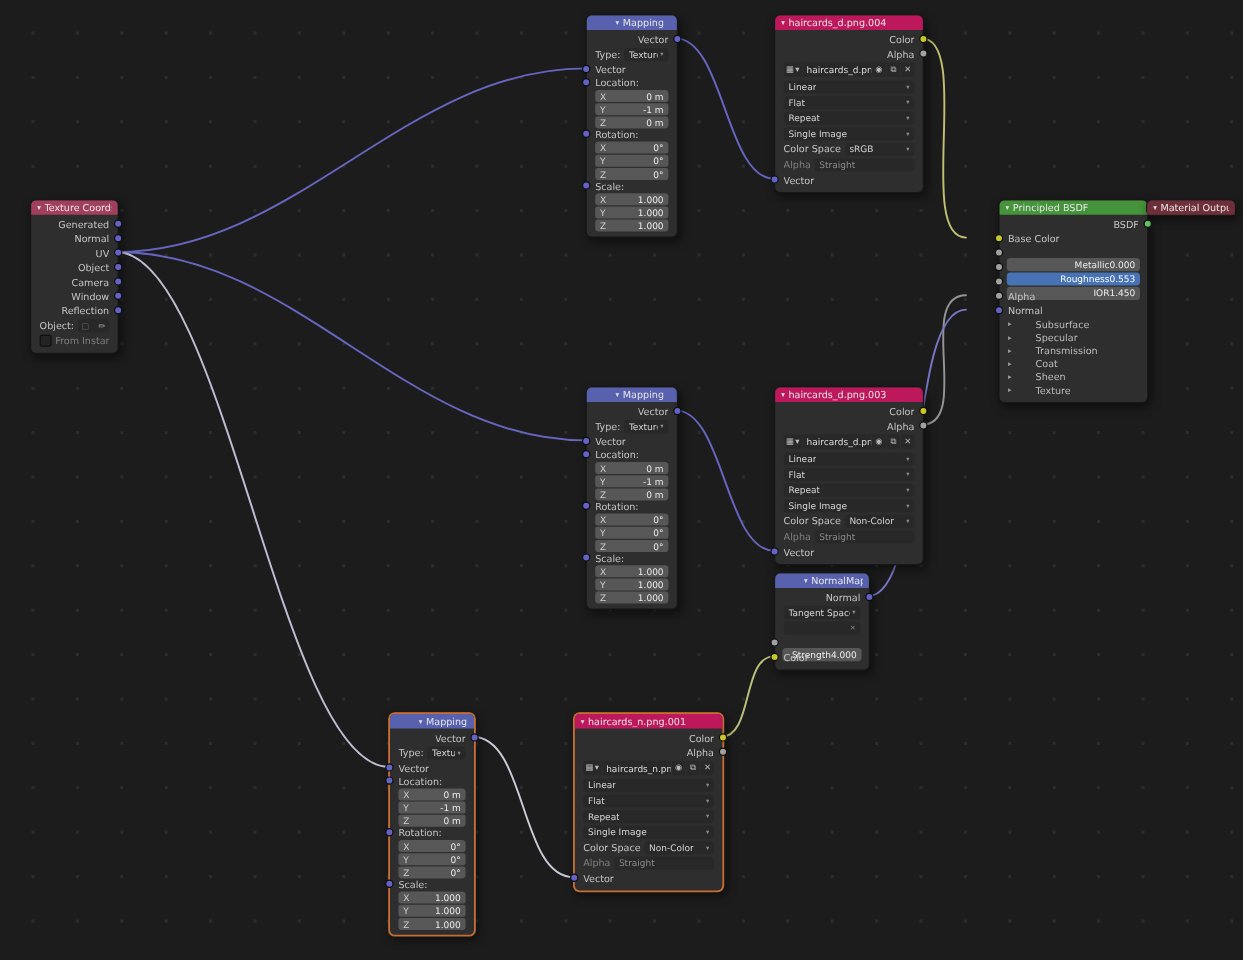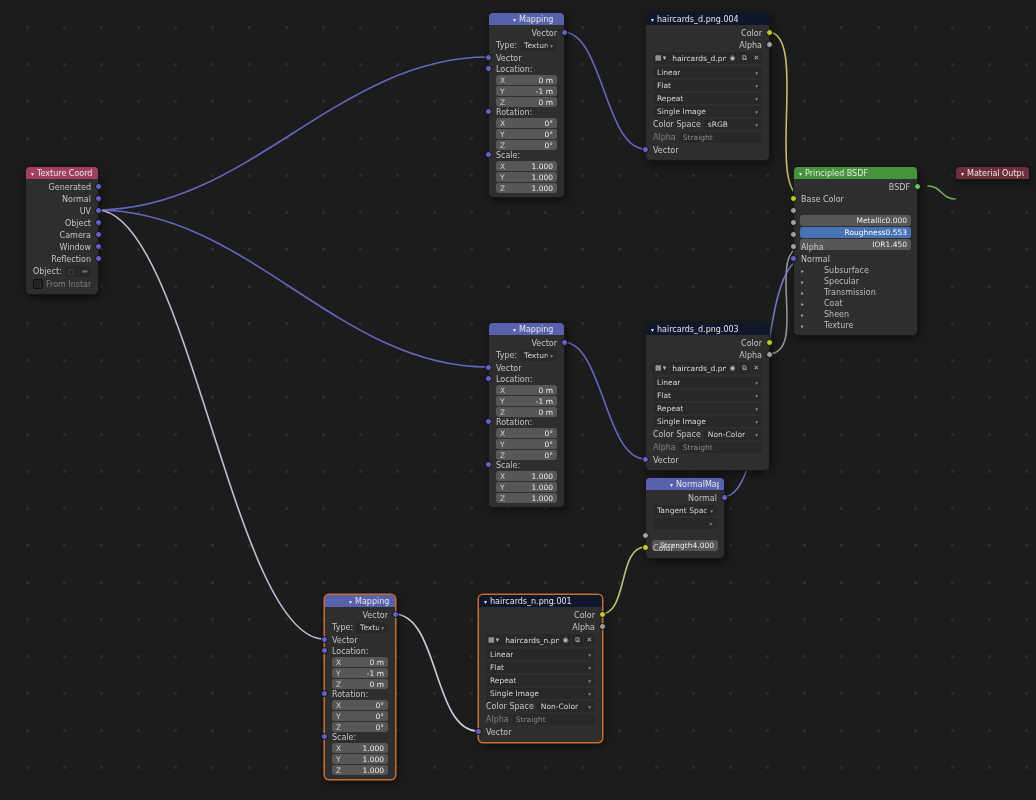--- a/index.html
+++ b/index.html
@@ -8,21 +8,21 @@
     background-image:radial-gradient(circle,#2d2d2d 1.4px,transparent 1.5px);
     background-size:37px 37px;background-position:9px 9px;}
   svg.links{position:absolute;left:0;top:0;}
   .node{position:absolute;background:#2e2e2e;border:1px solid #171717;border-radius:5px;
     box-shadow:2px 3px 8px rgba(0,0,0,.5);color:#c5c5c5;}
   .node.selected{border-color:#c96e33;box-shadow:0 0 0 .5px #c96e33,2px 3px 8px rgba(0,0,0,.5);}
   .hdr{height:12px;display:flex;align-items:center;gap:3px;padding:0 5px;border-radius:4px 4px 0 0;
     color:#e6e6e6;font-size:8px;white-space:nowrap;overflow:hidden;}
   .hdr-input{background:#a23f5e;}
   .hdr-vector{background:#5761ae;padding-left:24px;}
-  .hdr-texture{background:#0f172a;}
+  .hdr-texture{background:#be185d;}
   .hdr-shader{background:#45933a;}
   .hdr-output{background:#6e2f3a;}
   .chev{font-size:6px;color:#e2e2e2;flex:0 0 auto;}
   .ttl{white-space:nowrap;overflow:hidden;}
   .body{padding:2px 0 4px;border-radius:12px;}
   .row{position:relative;height:12px;display:flex;align-items:center;gap:3px;padding:0 7px;font-size:8px;}
   .row.out{justify-content:flex-end;}
   .row.sm{height:11px;}
   .row.s{padding:0 6px;}
   .pair{height:13px;}
@@ -599,21 +599,21 @@
             <span>4.000</span>
           </div>
       </div>
       <div class="row">
           <span class="sock l col"></span>
           <span class="lbl">Color</span>
         </div>
     </div>
   </div>
 
-  <div class="node" style="left:793px;top:166px;width:123px">
+  <div class="node" style="left:832px;top:166px;width:123px">
     <div class="hdr hdr-shader">
       <span class="chev">▾</span>
       <span class="ttl">Principled BSDF</span>
     </div>
     <div class="body">
       <div class="row out">
           <span class="lbl">BSDF</span>
           <span class="sock r shd"></span>
         </div>
       <div class="row">

